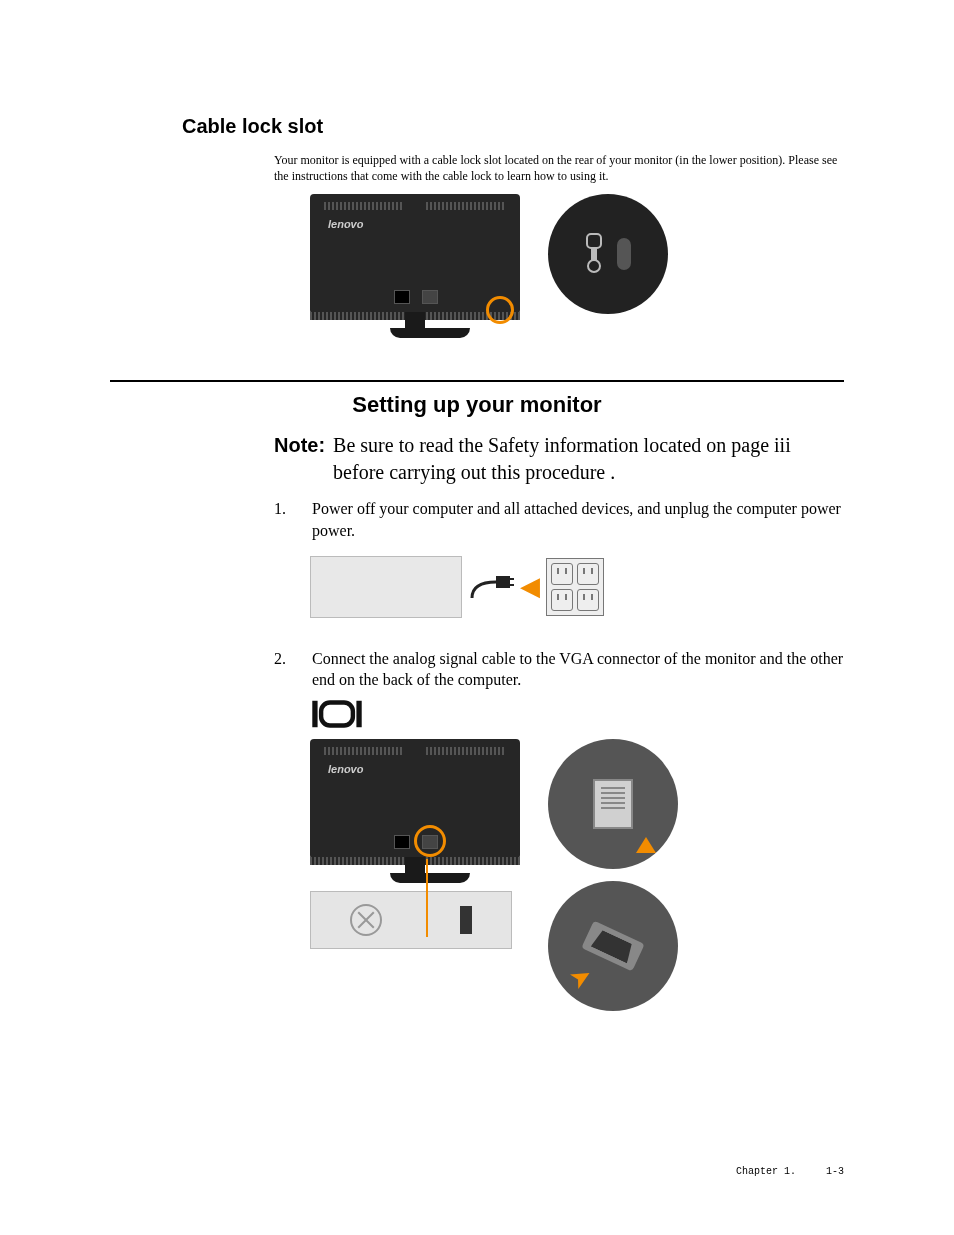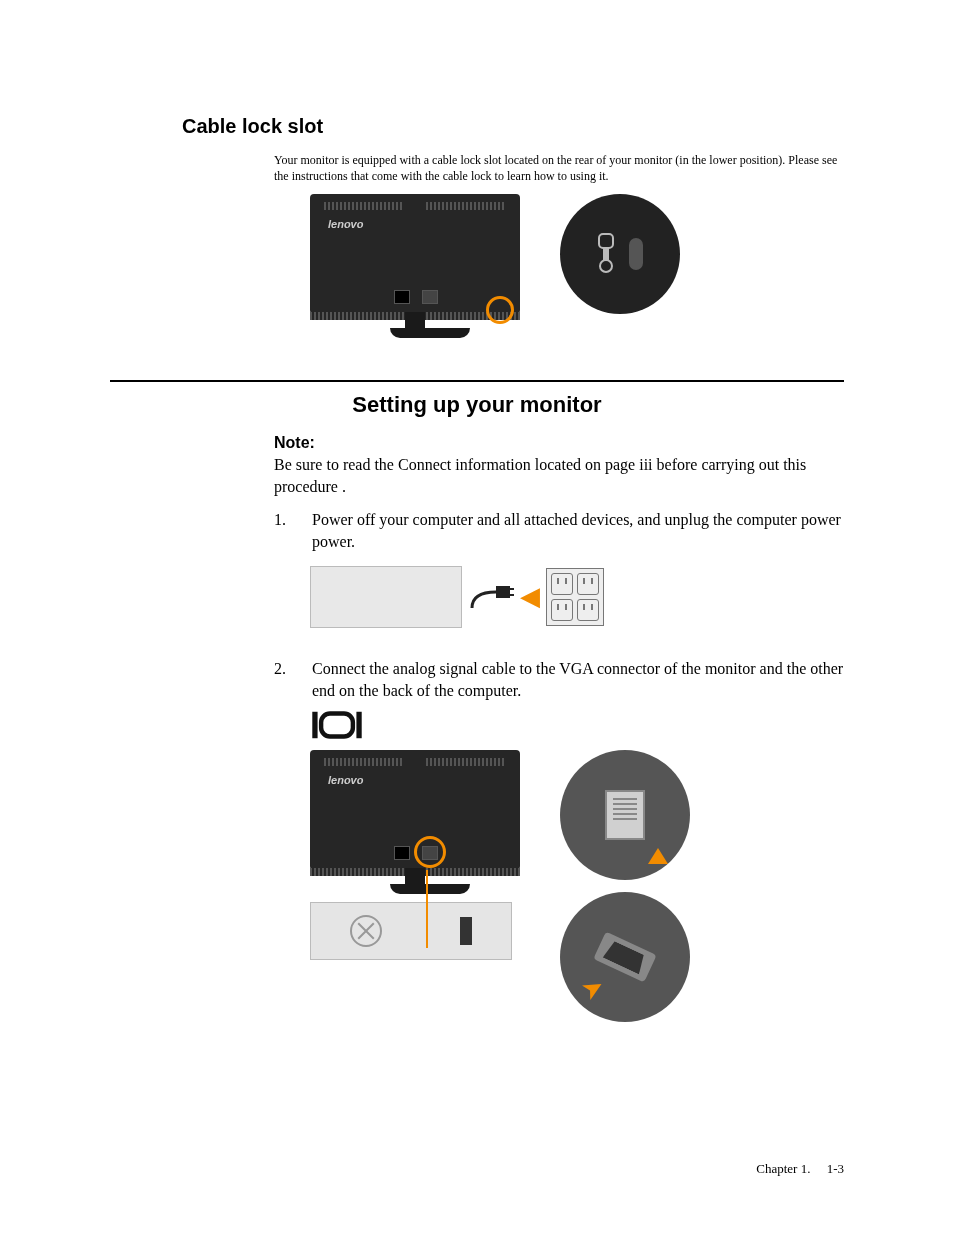--- a/index.html
+++ b/index.html
@@ -37,24 +37,23 @@
     margin: 40px 0 10px 0;
   }
   .body-text {
     margin-left: 164px;
     font-size: 12px;
     line-height: 1.35;
   }
   .body-text p { margin: 0 0 10px 0; }
   .note-row {
     margin-left: 164px;
-    font-size: 16px;
+    font-size: 20px;
     line-height: 1.35;
     display: flex;
-    flex-direction: column;
   }
   .note-row .note-label {
     font-family: Arial, Helvetica, sans-serif;
     font-weight: bold;
     margin-right: 8px;
     white-space: nowrap;
   }
   .ol {
     margin-left: 164px;
     font-size: 16px;
@@ -67,28 +66,28 @@
   .ol .num {
     width: 38px;
     flex-shrink: 0;
   }
   .figure-row {
     margin-left: 200px;
     margin-top: 10px;
     margin-bottom: 20px;
     display: flex;
     align-items: flex-start;
-    gap: 40px;
+    gap: 28px;
   }
   .footer {
     position: absolute;
     bottom: 58px;
     right: 110px;
-    font-size: 13px;
-    font-family: Liberation Serif, serif;
+    font-size: 10px;
+    font-family: Liberation Mono, monospace;
   }
   
   .monitor-back {
     width: 210px;
     position: relative;
   }
   .monitor-body {
     width: 210px; height: 120px; background: #262626;
     border-radius: 4px; position: relative;
   }
@@ -197,21 +196,21 @@
       <div style="width:14px;height:32px;background:#555;border-radius:7px;"></div>
     </div>
   </div>
 
   <hr class="sec-rule">
   <h1 class="main">Setting up your monitor</h1>
 
 
   <div class="note-row">
     <span class="note-label">Note:</span>
-    <span>Be sure to read the Connect information located on page iii before carrying out this procedure .</span>
+    <span>Be sure to read the Safety information located on page iii before carrying out this procedure .</span>
   </div>
 
   <div style="height:12px"></div>
 
   <div class="ol">
     <div class="item">
       <span class="num">1.</span>
       <span>Power off your computer and all attached devices, and unplug the computer power power.</span>
     </div>
   </div>

